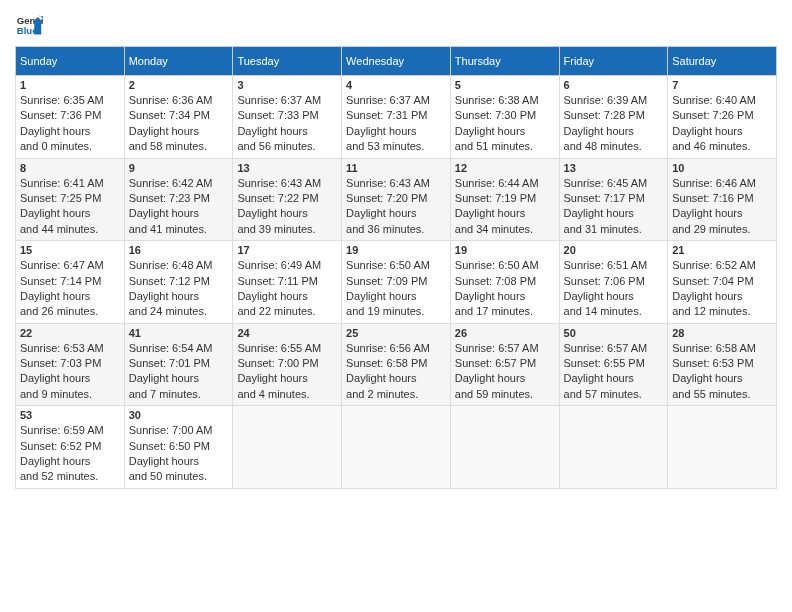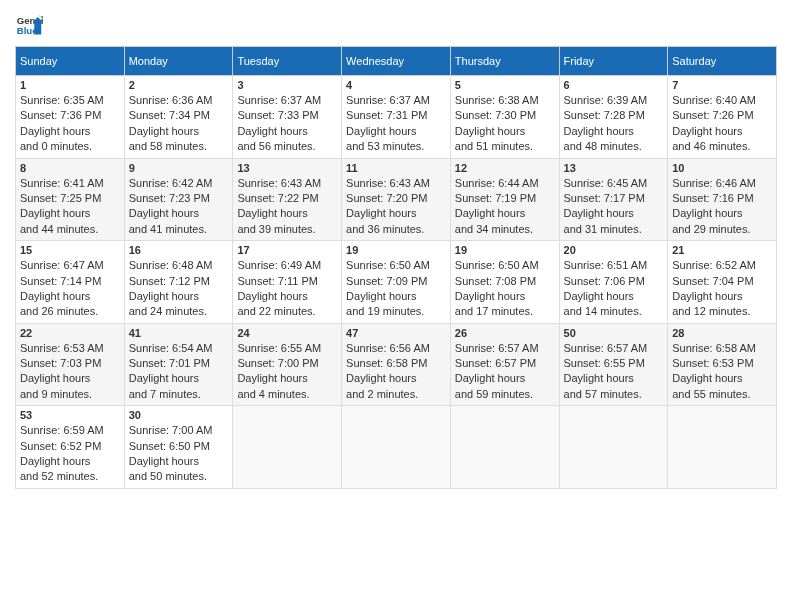--- a/index.html
+++ b/index.html
@@ -214,21 +214,21 @@
           </td>
           <td>
             <span class="day-num">41</span>
             <div class="day-info">Sunrise: 6:54 AM<br>Sunset: 7:01 PM<br>Daylight hours<br>and 7 minutes.</div>
           </td>
           <td>
             <span class="day-num">24</span>
             <div class="day-info">Sunrise: 6:55 AM<br>Sunset: 7:00 PM<br>Daylight hours<br>and 4 minutes.</div>
           </td>
           <td>
-            <span class="day-num">47</span>
+            <span class="day-num">25</span>
             <div class="day-info">Sunrise: 6:56 AM<br>Sunset: 6:58 PM<br>Daylight hours<br>and 2 minutes.</div>
           </td>
           <td>
             <span class="day-num">26</span>
             <div class="day-info">Sunrise: 6:57 AM<br>Sunset: 6:57 PM<br>Daylight hours<br>and 59 minutes.</div>
           </td>
           <td>
             <span class="day-num">50</span>
             <div class="day-info">Sunrise: 6:57 AM<br>Sunset: 6:55 PM<br>Daylight hours<br>and 57 minutes.</div>
           </td>

